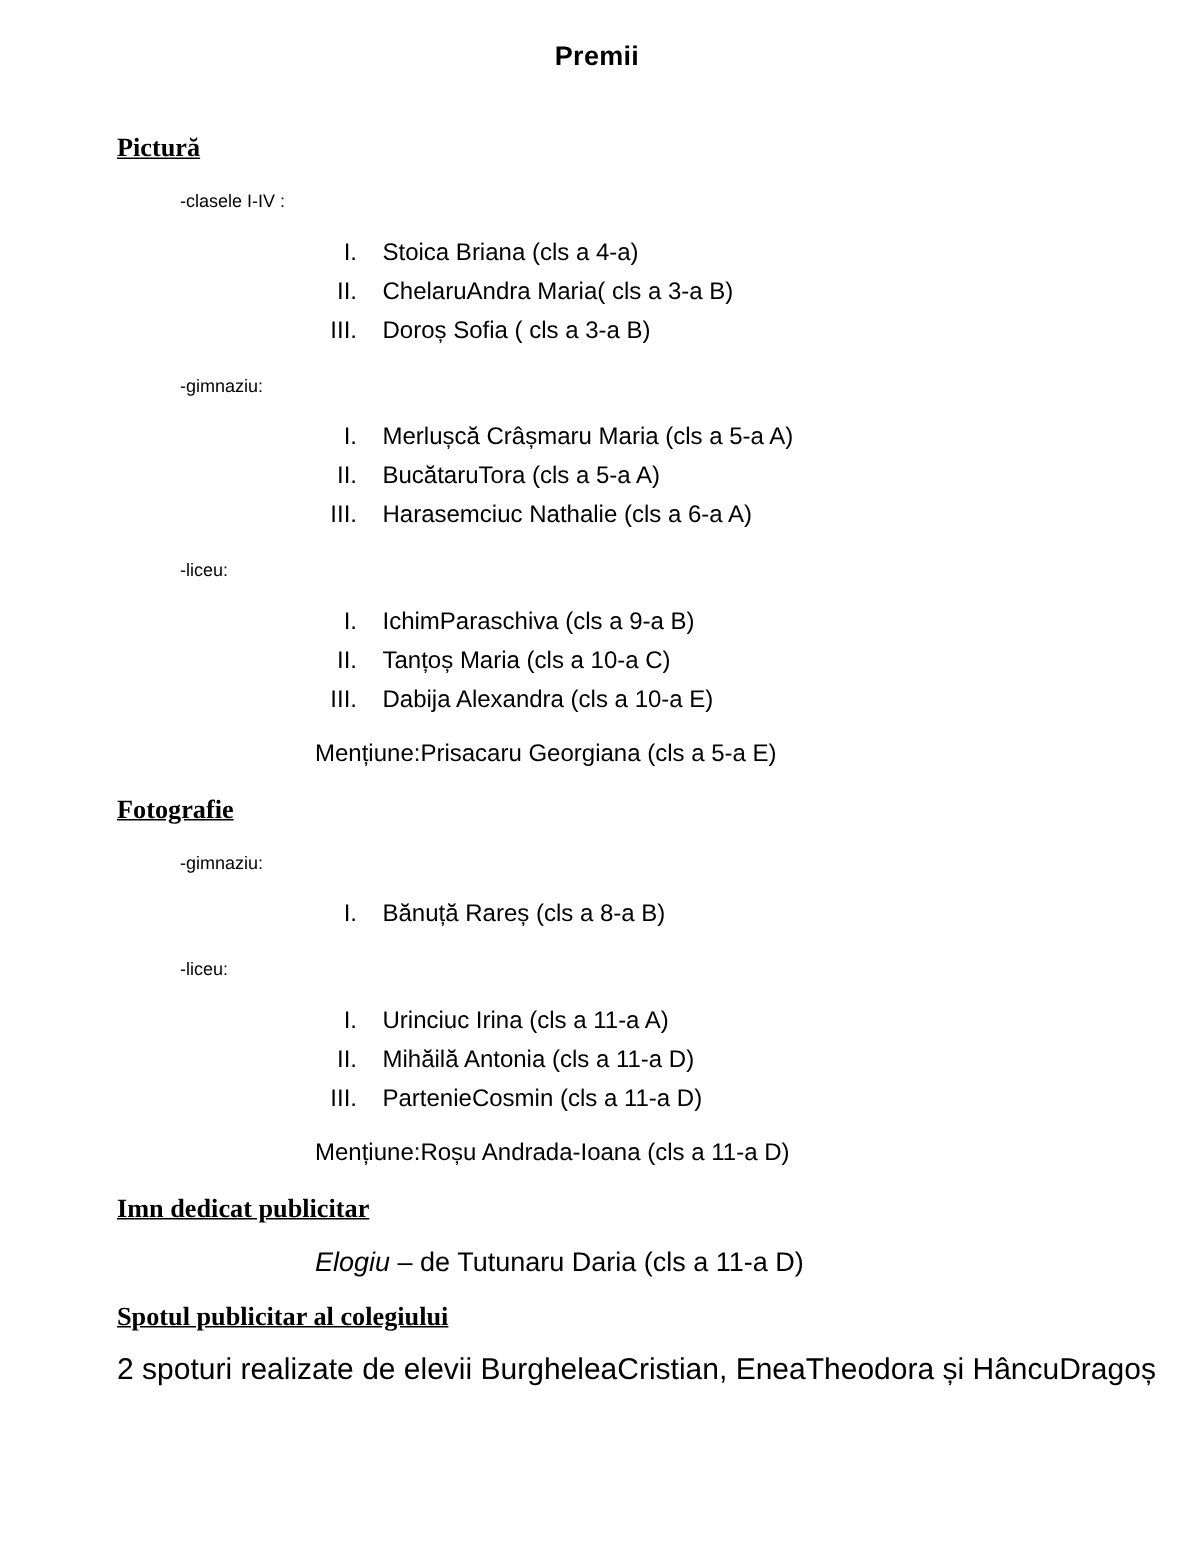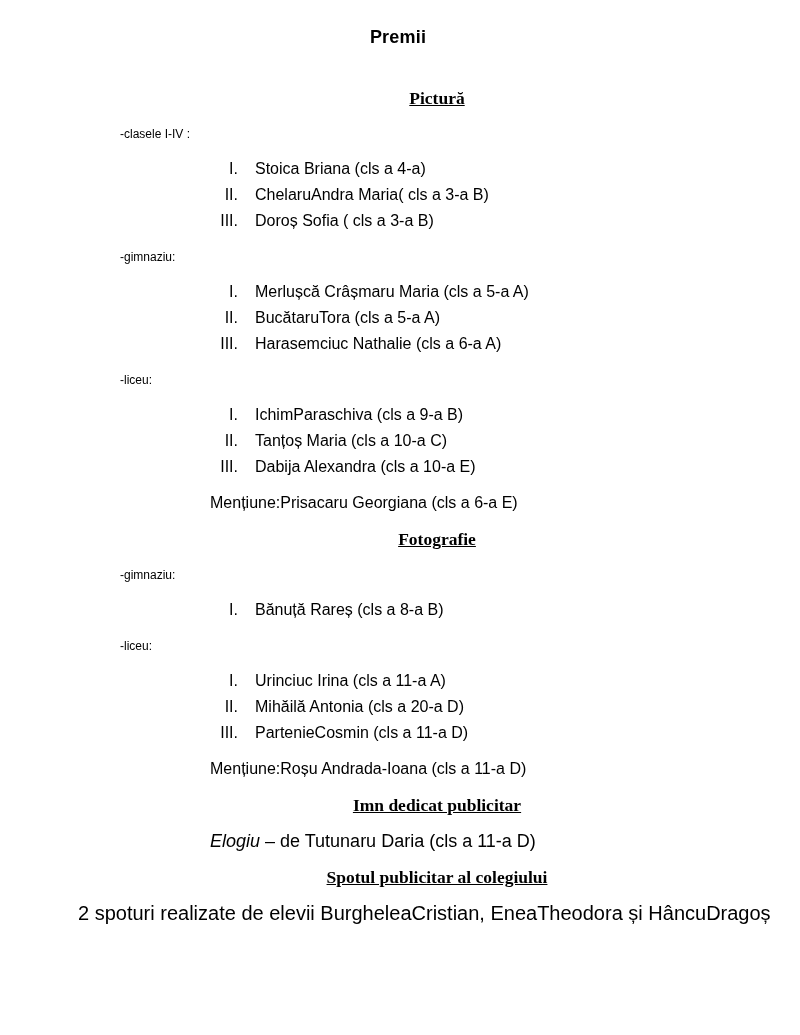--- a/index.html
+++ b/index.html
@@ -26,21 +26,20 @@
     line-height: 26px;
     letter-spacing: 0.2px;
   }
   .heading {
     font-family: "Liberation Serif", serif;
     font-weight: bold;
     font-size: 17.5px;
     line-height: 26px;
     text-decoration: underline;
     margin: 10px 0 0 78px;
-    text-align: center;
   }
   .heading.first-heading { margin-top: 35px; }
   .group-label {
     font-size: 12px;
     line-height: 26px;
     margin: 10px 0 0 120px;
   }
   .prize-list { margin-top: 9px; }
   .prize-item {
     display: flex;
@@ -121,21 +120,21 @@
       </div>
       <div class="prize-item">
         <span class="prize-num">II.</span>
         <span class="prize-text">Tanțoș Maria (cls a 10-a C)</span>
       </div>
       <div class="prize-item">
         <span class="prize-num">III.</span>
         <span class="prize-text">Dabija Alexandra (cls a 10-a E)</span>
       </div>
     </div>
-    <div class="mention">Mențiune:Prisacaru Georgiana (cls a 6-a E)</div>
+    <div class="mention">Mențiune:Prisacaru Georgiana (cls a 5-a E)</div>
   </div>
 
   <div>
     <div class="heading">Fotografie</div>
 
     <div class="group-label">-gimnaziu:</div>
     <div class="prize-list">
       <div class="prize-item">
         <span class="prize-num">I.</span>
         <span class="prize-text">Bănuță Rareș (cls a 8-a B)</span>
@@ -143,21 +142,21 @@
     </div>
 
     <div class="group-label">-liceu:</div>
     <div class="prize-list">
       <div class="prize-item">
         <span class="prize-num">I.</span>
         <span class="prize-text">Urinciuc Irina (cls a 11-a A)</span>
       </div>
       <div class="prize-item">
         <span class="prize-num">II.</span>
-        <span class="prize-text">Mihăilă Antonia (cls a 20-a D)</span>
+        <span class="prize-text">Mihăilă Antonia (cls a 11-a D)</span>
       </div>
       <div class="prize-item">
         <span class="prize-num">III.</span>
         <span class="prize-text">PartenieCosmin (cls a 11-a D)</span>
       </div>
     </div>
     <div class="mention">Mențiune:Roșu Andrada-Ioana (cls a 11-a D)</div>
   </div>
 
   <div>

